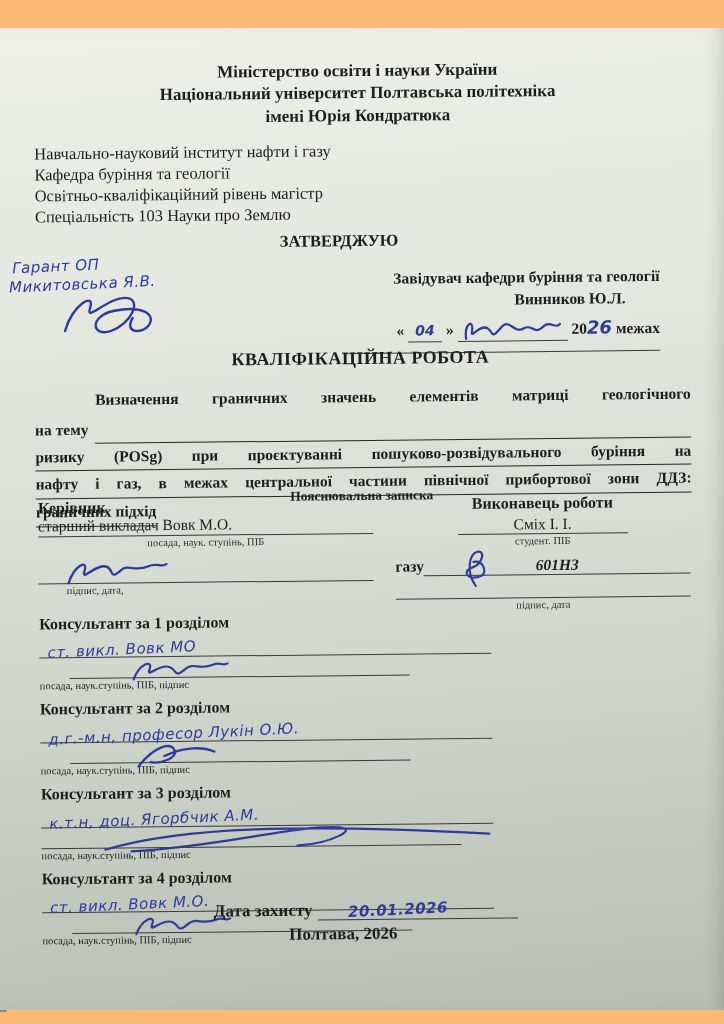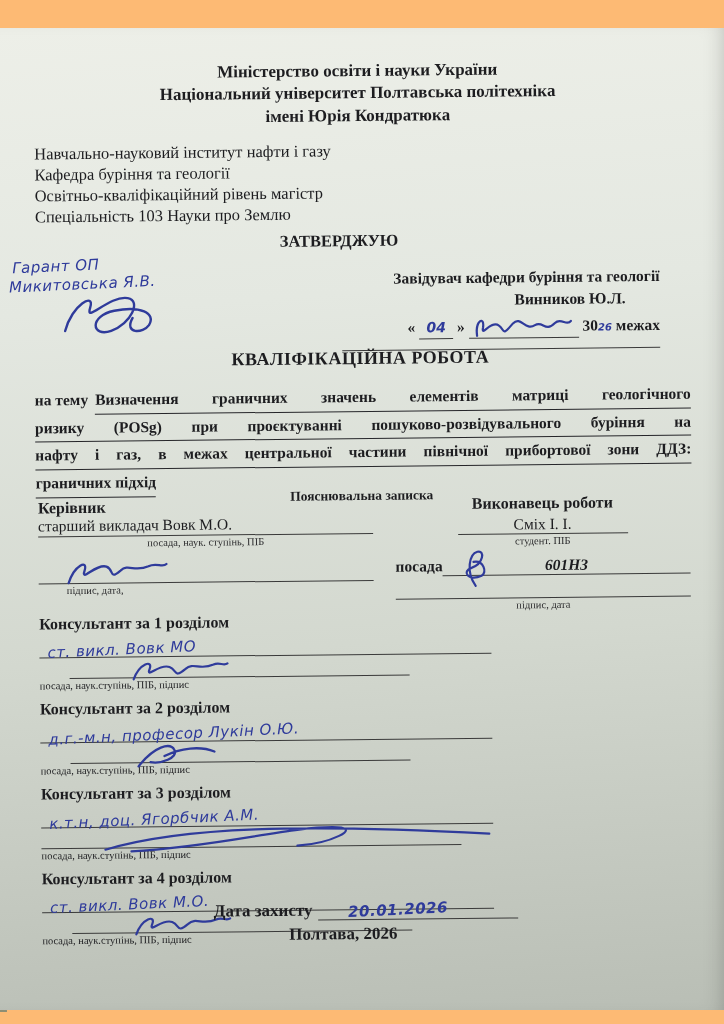--- a/index.html
+++ b/index.html
@@ -42,33 +42,33 @@
   .approve{position:absolute;left:0;right:40px;top:203px;font-weight:bold;font-size:16.5px;text-align:center;}
   .appr-block{position:absolute;right:62px;top:240px;width:340px;text-align:right;
               font-weight:bold;font-size:15.5px;line-height:1.4;}
   .appr-name{margin-right:34px;}
   .date-row{position:relative;margin-top:6px;font-weight:bold;font-size:15.5px;white-space:nowrap;}
   .blue{color:#2f3b9b;}
   .u-day{display:inline-block;width:34px;border-bottom:1.3px solid #3a3a3a;text-align:center;
          font-family:"DejaVu Sans",sans-serif;font-style:italic;font-size:14px;}
   .u-month{display:inline-block;width:110px;border-bottom:1.3px solid #3a3a3a;position:relative;height:18px;vertical-align:bottom;}
   .u-month svg{position:absolute;left:2px;bottom:-2px;}
-  .yr-hand{font-family:"DejaVu Sans",sans-serif;font-style:italic;font-size:10px;}
+  .yr-hand{font-family:"DejaVu Sans",sans-serif;font-style:italic;font-size:18px;}
   .appr-extra-line{margin-top:10px;border-bottom:1.4px solid #3a3a3a;width:318px;margin-left:auto;}
 
   .hand{font-family:"DejaVu Sans",sans-serif;font-style:italic;color:#2f3b9b;
         transform:rotate(-2deg);letter-spacing:.5px;}
   .left-hand{position:absolute;left:16px;top:224px;width:210px;font-size:15px;line-height:1.25;}
   .left-hand .l2{margin-left:-4px;}
   .left-hand svg{margin-top:-8px;margin-left:30px;display:block;}
 
   .work-title{position:absolute;left:0;right:0;top:320px;font-weight:bold;font-size:18px;letter-spacing:.5px;}
   .topic{position:absolute;left:36px;right:32px;top:356px;font-weight:bold;font-size:15.5px;line-height:1.72;}
   .t-line{display:flex;}
-  .t-pre{white-space:nowrap;padding-right:7px;}
+  .t-pre{white-space:nowrap;padding-right:7px;margin-top:30px;}
   .t-ul{flex:1;border-bottom:1.6px solid #26262a;text-align:justify;text-align-last:justify;}
   .t-ul-last{display:inline-block;border-bottom:1.6px solid #26262a;}
 
   .subt{position:absolute;left:0;right:0;top:460px;font-weight:bold;font-size:13.5px;}
 
   .cols{position:absolute;left:38px;right:34px;top:468px;display:flex;}
   .col-l{width:335px;font-size:15.5px;}
   .col-r{flex:1;margin-left:22px;font-size:15.5px;}
   .lbl{font-weight:bold;font-size:16px;}
   .name-line{border-bottom:1.4px solid #3a3a3a;padding-bottom:1px;}
@@ -152,21 +152,21 @@
         <div class="appr-name">Винников Ю.Л.</div>
         <div class="date-row">
           <span>«</span>
           <span class="u-day blue">04</span>
           <span>»</span>
           <span class="u-month">
             <svg width="104" height="26" viewBox="0 0 104 26">
               <path d="M6 22 C4 6 14 2 12 14 C10 24 20 6 28 12 C34 16 30 24 42 10 C50 2 54 18 64 12 C72 7 74 20 84 10 C90 4 96 14 100 8" fill="none" stroke="#2f3b9b" stroke-width="2.2" stroke-linecap="round"></path>
             </svg>
           </span>
-          <span>30</span><span class="blue yr-hand">26</span>
+          <span>20</span><span class="blue yr-hand">26</span>
           <span>межах</span>
         </div>
         <div class="appr-extra-line"></div>
       </div>
 
       <div class="work-title center">КВАЛІФІКАЦІЙНА РОБОТА</div>
 
       <div class="topic">
         <div class="t-line">
           <span class="t-pre">на тему</span>
@@ -195,21 +195,21 @@
               <path d="M6 26 C12 8 26 2 22 14 C18 26 34 6 44 10 C52 13 46 24 58 14 C66 7 72 16 86 10 C94 6 100 12 104 8" fill="none" stroke="#2f3b9b" stroke-width="2.3" stroke-linecap="round"></path>
             </svg>
           </div>
           <div class="cap" style="text-align:left;margin-left:28px">підпис, дата,</div>
         </div>
         <div class="col-r">
           <div class="exec-title">Виконавець роботи</div>
           <div class="exec-name">Сміх І. І.</div>
           <div class="cap">студент. ПІБ</div>
           <div class="grp-row">
-            <span>посада</span>
+            <span>газу</span>
             <span class="grp-ul">601НЗ</span>
             <svg width="34" height="42" viewBox="0 0 34 42">
               <path d="M18 40 C8 26 12 8 20 6 C28 4 26 18 14 22 C4 25 10 36 24 30 C30 27 26 14 16 16" fill="none" stroke="#2f3b9b" stroke-width="2.2" stroke-linecap="round"></path>
             </svg>
           </div>
           <div class="exec-sig"></div>
           <div class="cap">підпис, дата</div>
         </div>
       </div>
 

